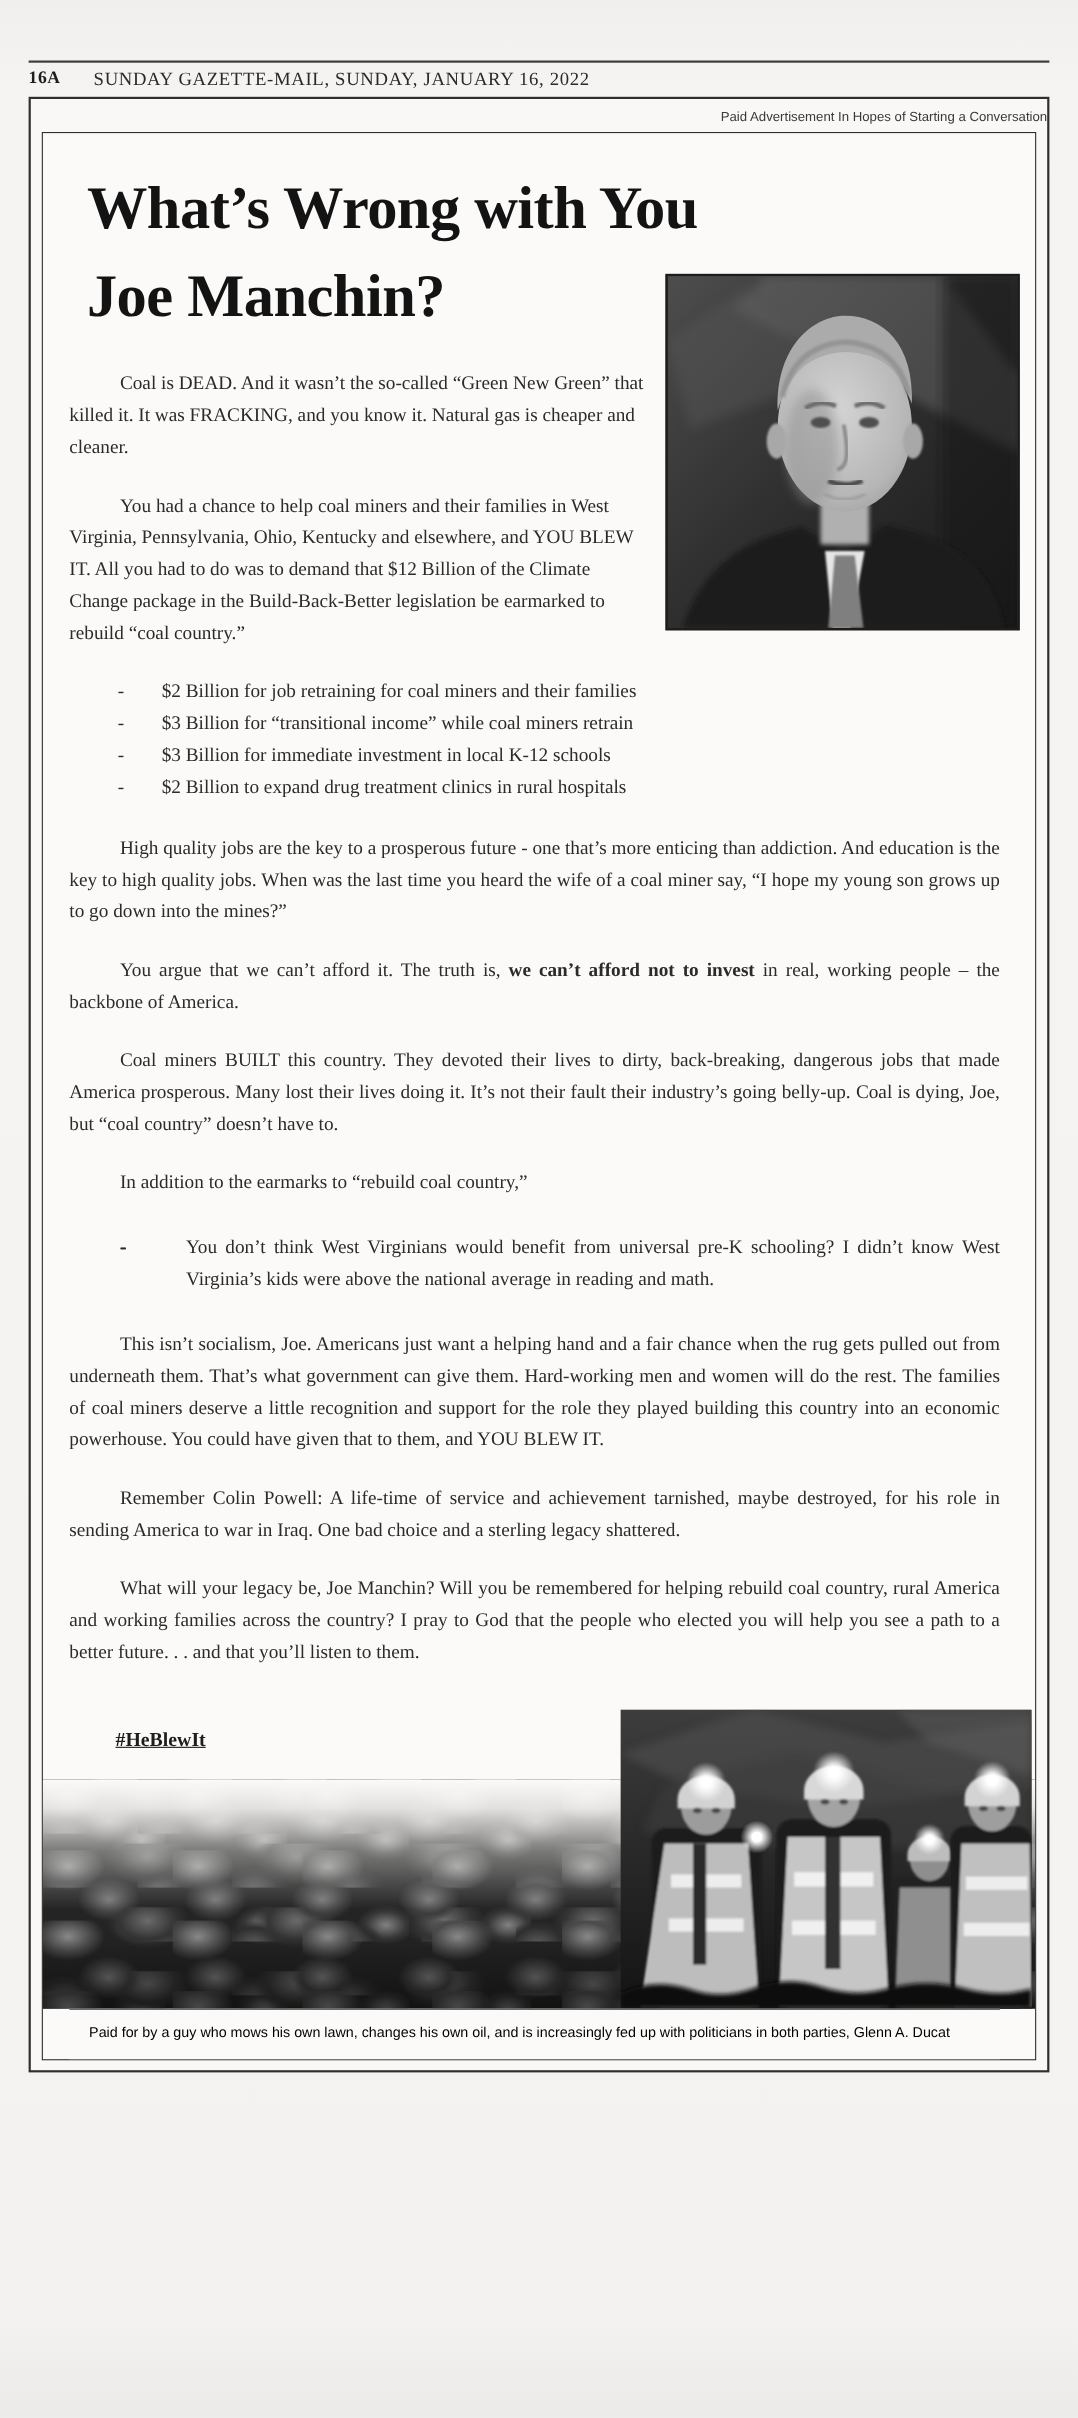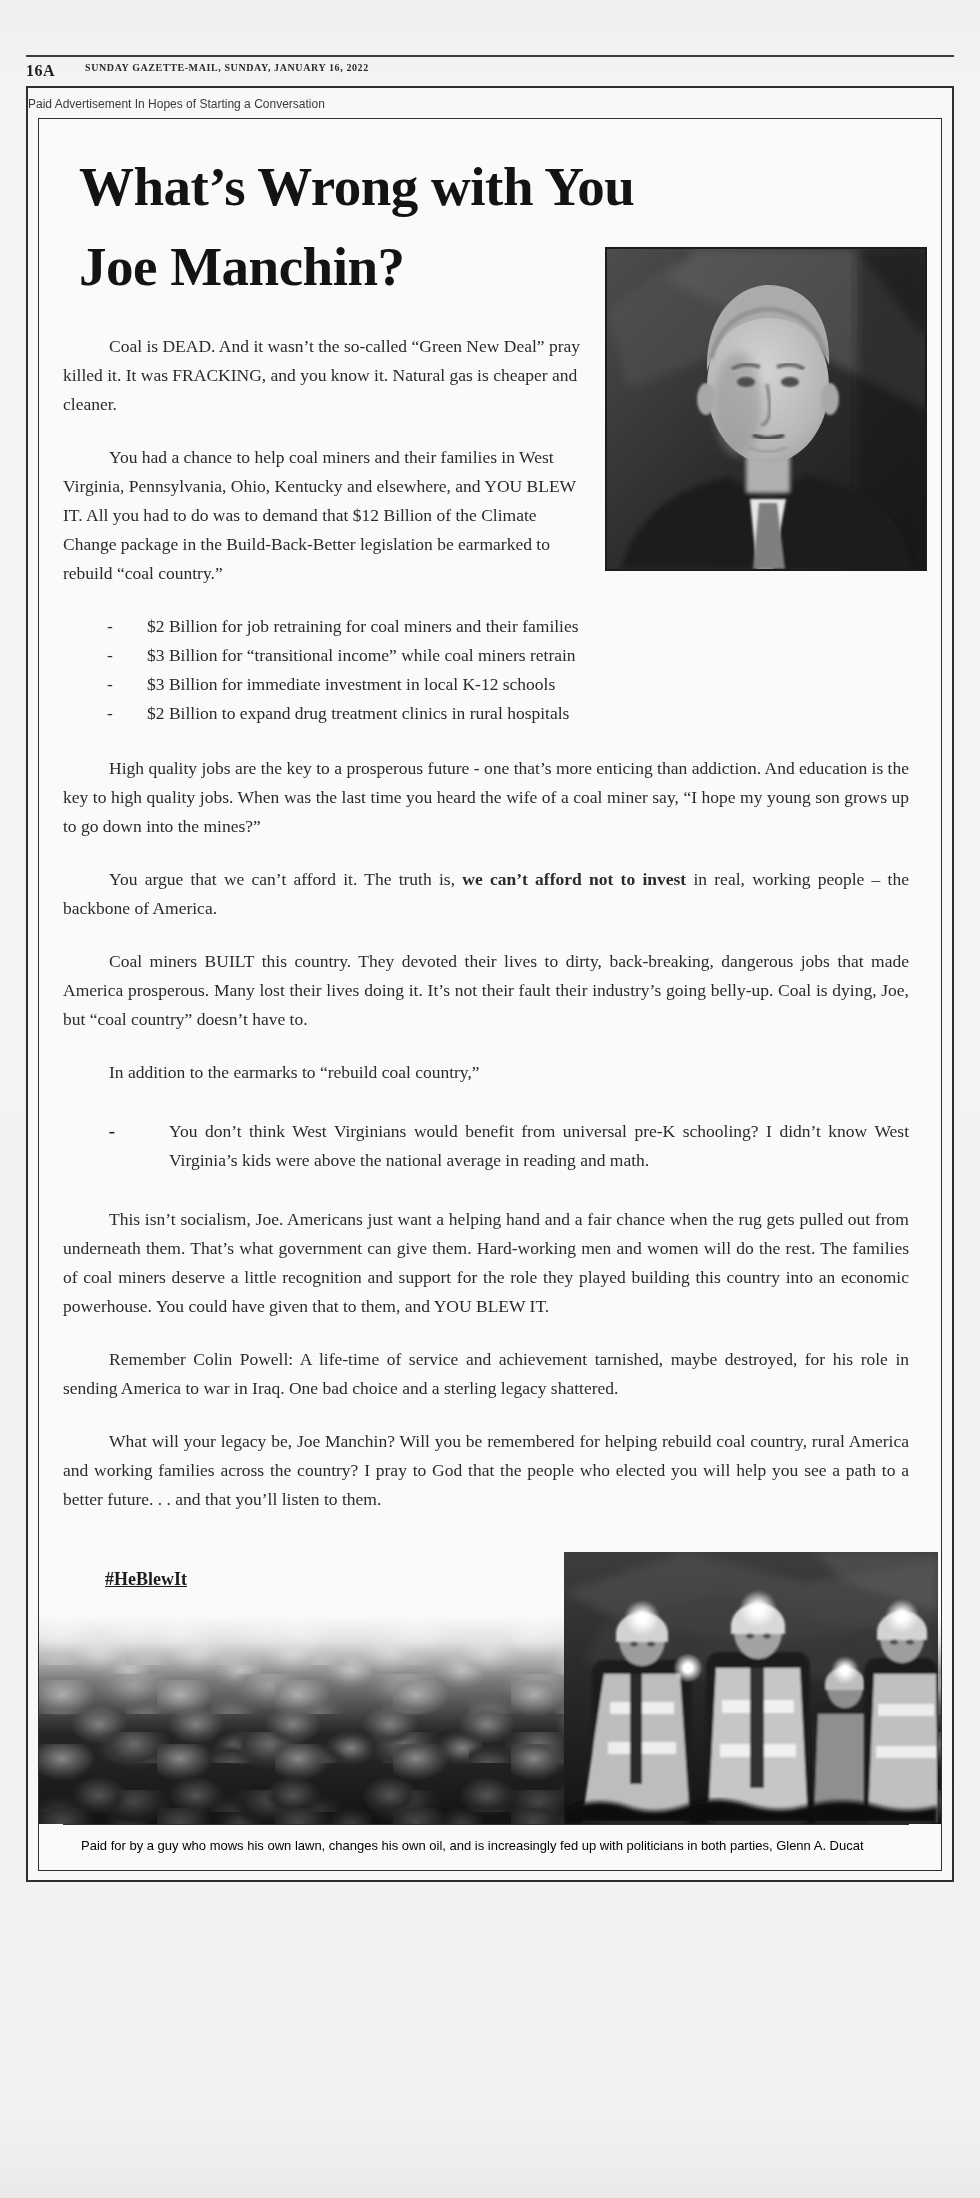--- a/index.html
+++ b/index.html
@@ -9,25 +9,25 @@
     font-family:"Liberation Serif","DejaVu Serif",serif;
     color:#2b2b2b;
     -webkit-font-smoothing:antialiased;
   }
   .sheet{position:relative;width:980px;height:2198px;background:linear-gradient(180deg,#f0efed 0%,#f5f4f2 4%,#f3f2f0 96%,#eceae8 100%);overflow:hidden;}
 
   
   .mast-rule{margin:55px 26px 0;border-top:2px solid #3d3d3d;}
   .masthead{display:flex;align-items:flex-start;gap:30px;margin:5px 26px 6px;}
   .page-num{font-size:16px;font-weight:bold;color:#1d1d1d;letter-spacing:.5px;}
-  .mast-title{font-size:10px;font-weight:bold;color:#2a2a2a;letter-spacing:.6px;}
+  .mast-title{font-size:17px;font-weight:normal;color:#2a2a2a;letter-spacing:.6px;}
 
   
   .outer-box{margin:0 26px;border:2px solid #2f2f2f;background:#f9f8f6;padding:0 0 9px;}
-  .paid-line{text-align:left;font-family:"Liberation Sans","DejaVu Sans",sans-serif;font-size:12px;color:#3a3a3a;padding:9px 0 7px;}
+  .paid-line{text-align:right;font-family:"Liberation Sans","DejaVu Sans",sans-serif;font-size:12px;color:#3a3a3a;padding:9px 0 7px;}
   .inner-box{margin:0 10px;border:1.5px solid #2f2f2f;background:#fbfaf8;position:relative;}
   .content{padding:22px 32px 0 24px;position:relative;}
 
   
   .headline{font-size:55px;line-height:1.46;font-weight:bold;color:#131313;letter-spacing:-.5px;margin:6px 16px 24px;}
   .headline div{white-space:nowrap;}
 
   
   .manchin{position:absolute;top:128px;right:14px;width:318px;height:320px;border:2px solid #1c1c1c;background:#2a2a2a;}
   .manchin svg{display:block;width:100%;height:100%;}
@@ -140,21 +140,21 @@
             <path d="M125,120 q14,-8 28,-2" stroke="#6a6a6a" stroke-width="4" fill="none" filter="url(#b1)"></path>
             <path d="M170,118 q14,-6 27,2" stroke="#6a6a6a" stroke-width="4" fill="none" filter="url(#b1)"></path>
             <ellipse cx="139" cy="133" rx="9" ry="5" fill="#4f4f4f" filter="url(#b1)"></ellipse>
             <ellipse cx="183" cy="133" rx="9" ry="5" fill="#4f4f4f" filter="url(#b1)"></ellipse>
             <path d="M160,135 q4,22 2,32 q-2,8 -8,9" stroke="#8a8a8a" stroke-width="3.5" fill="none" filter="url(#b1)"></path>
             <path d="M146,186 q15,7 31,0" stroke="#4c4c4c" stroke-width="4.5" fill="none" filter="url(#b1)"></path>
             <path d="M142,198 q19,10 38,0" stroke="#9a9a9a" stroke-width="3" fill="none" opacity=".8" filter="url(#b1)"></path>
           </svg>
         </div>
 
-        <p class="para narrow">Coal is DEAD.  And it wasn’t the so-called “Green New Deal” pray killed it.  It was FRACKING, and you know it.  Natural gas is cheaper and cleaner.</p>
+        <p class="para narrow">Coal is DEAD.  And it wasn’t the so-called “Green New Green” that killed it.  It was FRACKING, and you know it.  Natural gas is cheaper and cleaner.</p>
         <p class="para narrow">You had a chance to help coal miners and their families in West Virginia, Pennsylvania, Ohio, Kentucky and elsewhere, and YOU BLEW IT.  All you had to do was to demand that $12 Billion of the Climate Change package in the Build-Back-Better legislation be earmarked to rebuild “coal country.”</p>
 
         <div class="earmarks">
           <div class="earmark">
             <span class="dash">-</span>
             <span>$2 Billion for job retraining for coal miners and their families</span>
           </div>
           <div class="earmark">
             <span class="dash">-</span>
             <span>$3 Billion for “transitional income” while coal miners retrain</span>

